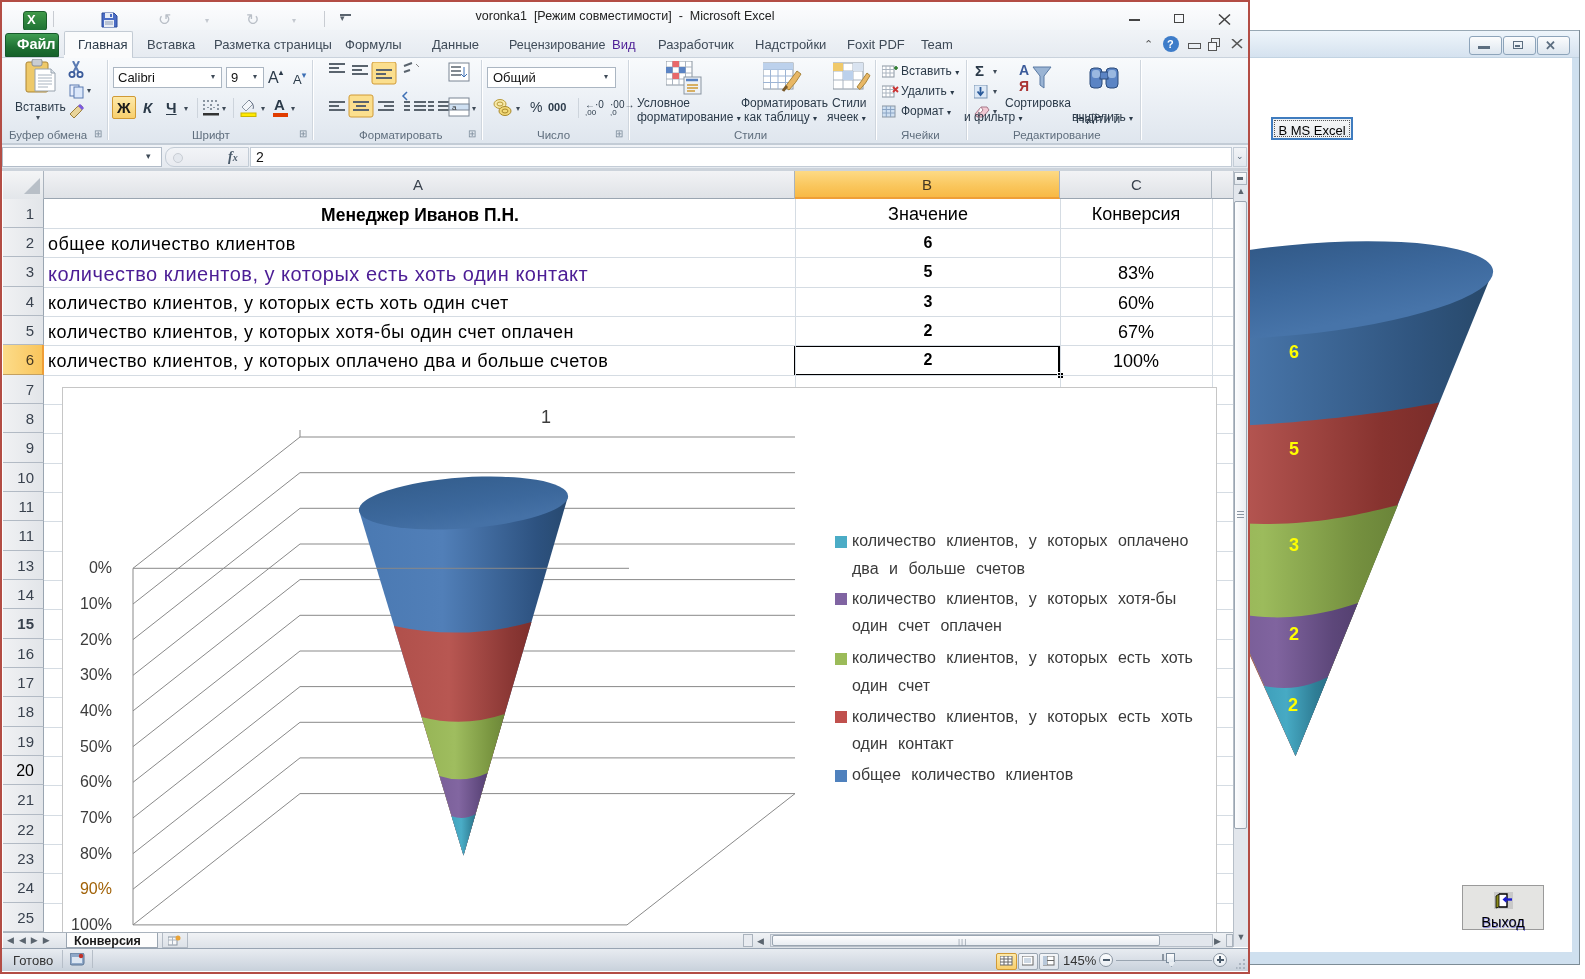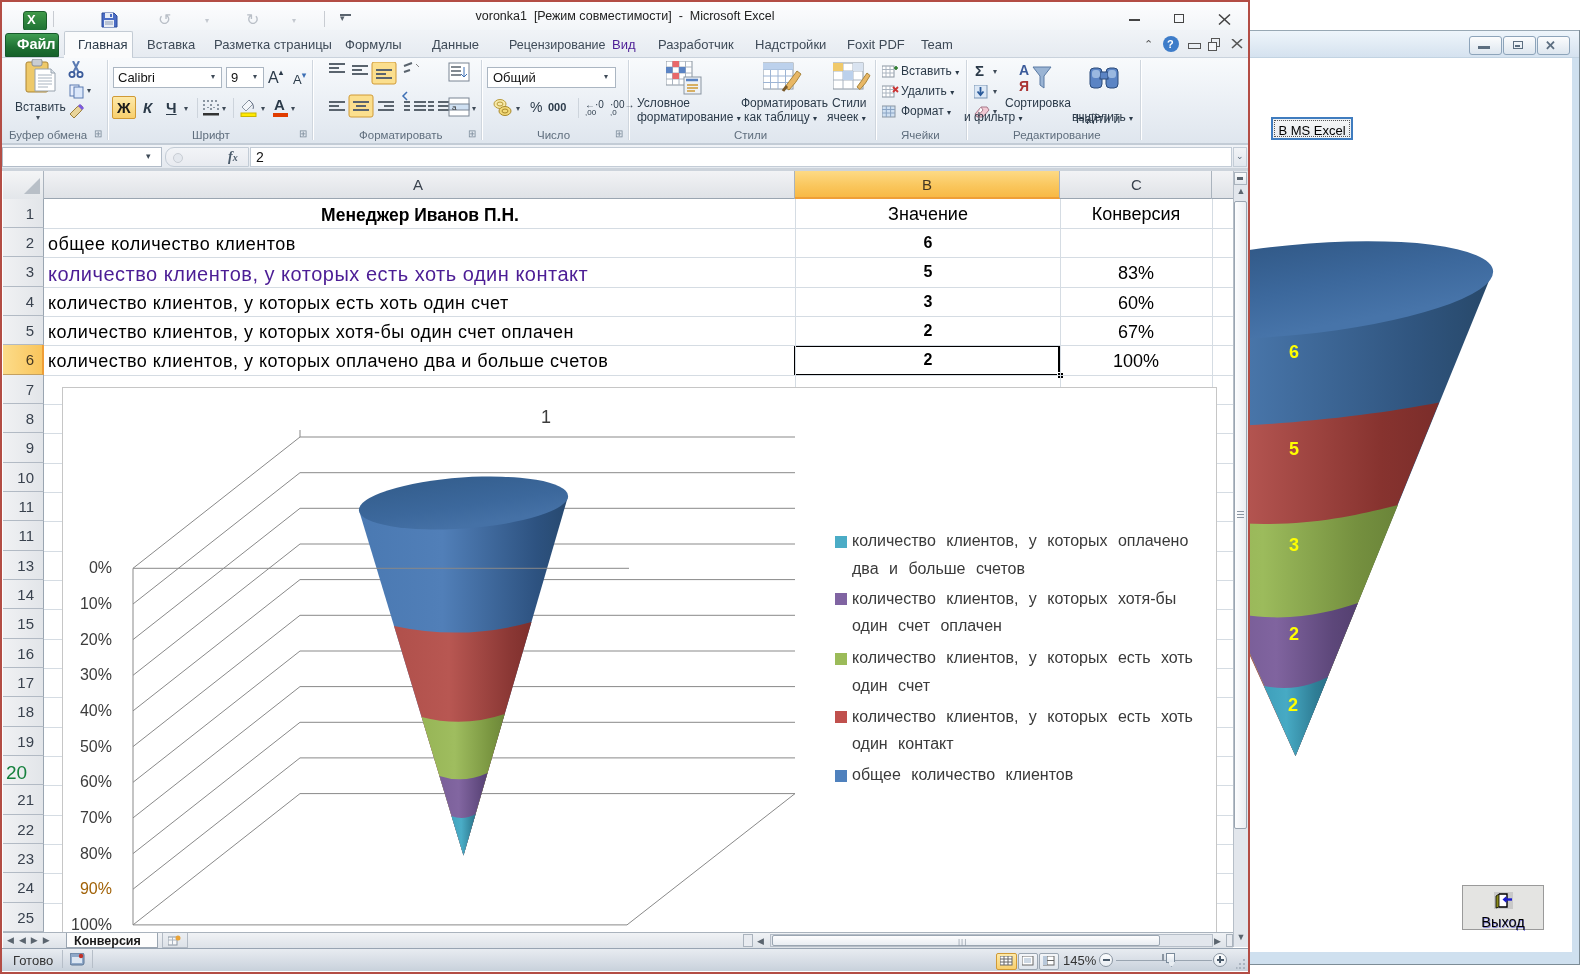--- a/index.html
+++ b/index.html
@@ -631,31 +631,31 @@
 <div class="abs" style="left:6px;top:468.7px;width:28px;text-align:right;font-size:15px;color:#39424e;">10</div>
 <div class="abs" style="left:3px;top:492.0px;width:40.5px;height:29.34px;border-bottom:1px solid #b2bac4;border-right:1px solid #9aa5b1;box-sizing:border-box;"></div>
 <div class="abs" style="left:6px;top:498.0px;width:28px;text-align:right;font-size:15px;color:#39424e;">11</div>
 <div class="abs" style="left:3px;top:521.3px;width:40.5px;height:29.34px;border-bottom:1px solid #b2bac4;border-right:1px solid #9aa5b1;box-sizing:border-box;"></div>
 <div class="abs" style="left:6px;top:527.3px;width:28px;text-align:right;font-size:15px;color:#39424e;">11</div>
 <div class="abs" style="left:3px;top:550.7px;width:40.5px;height:29.34px;border-bottom:1px solid #b2bac4;border-right:1px solid #9aa5b1;box-sizing:border-box;"></div>
 <div class="abs" style="left:6px;top:556.7px;width:28px;text-align:right;font-size:15px;color:#39424e;">13</div>
 <div class="abs" style="left:3px;top:580.0px;width:40.5px;height:29.34px;border-bottom:1px solid #b2bac4;border-right:1px solid #9aa5b1;box-sizing:border-box;"></div>
 <div class="abs" style="left:6px;top:586.0px;width:28px;text-align:right;font-size:15px;color:#39424e;">14</div>
 <div class="abs" style="left:3px;top:609.4px;width:40.5px;height:29.34px;border-bottom:1px solid #b2bac4;border-right:1px solid #9aa5b1;box-sizing:border-box;"></div>
-<div class="abs" style="left:6px;top:615.4px;width:28px;text-align:right;font-size:15px;color:#39424e;">15</div>
+<div class="abs" style="left:6px;top:615.4px;width:28px;text-align:right;font-size:15px;color:#39424e;font-weight:bold;">15</div>
 <div class="abs" style="left:3px;top:638.7px;width:40.5px;height:29.34px;border-bottom:1px solid #b2bac4;border-right:1px solid #9aa5b1;box-sizing:border-box;"></div>
 <div class="abs" style="left:6px;top:644.7px;width:28px;text-align:right;font-size:15px;color:#39424e;">16</div>
 <div class="abs" style="left:3px;top:668.0px;width:40.5px;height:29.34px;border-bottom:1px solid #b2bac4;border-right:1px solid #9aa5b1;box-sizing:border-box;"></div>
 <div class="abs" style="left:6px;top:674.0px;width:28px;text-align:right;font-size:15px;color:#39424e;">17</div>
 <div class="abs" style="left:3px;top:697.4px;width:40.5px;height:29.34px;border-bottom:1px solid #b2bac4;border-right:1px solid #9aa5b1;box-sizing:border-box;"></div>
 <div class="abs" style="left:6px;top:703.4px;width:28px;text-align:right;font-size:15px;color:#39424e;">18</div>
 <div class="abs" style="left:3px;top:726.7px;width:40.5px;height:29.34px;border-bottom:1px solid #b2bac4;border-right:1px solid #9aa5b1;box-sizing:border-box;"></div>
 <div class="abs" style="left:6px;top:732.7px;width:28px;text-align:right;font-size:15px;color:#39424e;">19</div>
 <div class="abs" style="left:3px;top:756.1px;width:40.5px;height:29.34px;border-bottom:1px solid #b2bac4;border-right:1px solid #9aa5b1;box-sizing:border-box;"></div>
-<div class="abs" style="left:6px;top:762.1px;width:28px;text-align:left;font-size:19px;color:#15803d;">20</div>
+<div class="abs" style="left:6px;top:762.1px;width:28px;text-align:right;font-size:16px;color:#000000;">20</div>
 <div class="abs" style="left:3px;top:785.4px;width:40.5px;height:29.34px;border-bottom:1px solid #b2bac4;border-right:1px solid #9aa5b1;box-sizing:border-box;"></div>
 <div class="abs" style="left:6px;top:791.4px;width:28px;text-align:right;font-size:15px;color:#39424e;">21</div>
 <div class="abs" style="left:3px;top:814.7px;width:40.5px;height:29.34px;border-bottom:1px solid #b2bac4;border-right:1px solid #9aa5b1;box-sizing:border-box;"></div>
 <div class="abs" style="left:6px;top:820.7px;width:28px;text-align:right;font-size:15px;color:#39424e;">22</div>
 <div class="abs" style="left:3px;top:844.1px;width:40.5px;height:29.34px;border-bottom:1px solid #b2bac4;border-right:1px solid #9aa5b1;box-sizing:border-box;"></div>
 <div class="abs" style="left:6px;top:850.1px;width:28px;text-align:right;font-size:15px;color:#39424e;">23</div>
 <div class="abs" style="left:3px;top:873.4px;width:40.5px;height:29.34px;border-bottom:1px solid #b2bac4;border-right:1px solid #9aa5b1;box-sizing:border-box;"></div>
 <div class="abs" style="left:6px;top:879.4px;width:28px;text-align:right;font-size:15px;color:#39424e;">24</div>
 <div class="abs" style="left:3px;top:902.8px;width:40.5px;height:29.34px;border-bottom:1px solid #b2bac4;border-right:1px solid #9aa5b1;box-sizing:border-box;"></div>
 <div class="abs" style="left:6px;top:908.8px;width:28px;text-align:right;font-size:15px;color:#39424e;">25</div>

